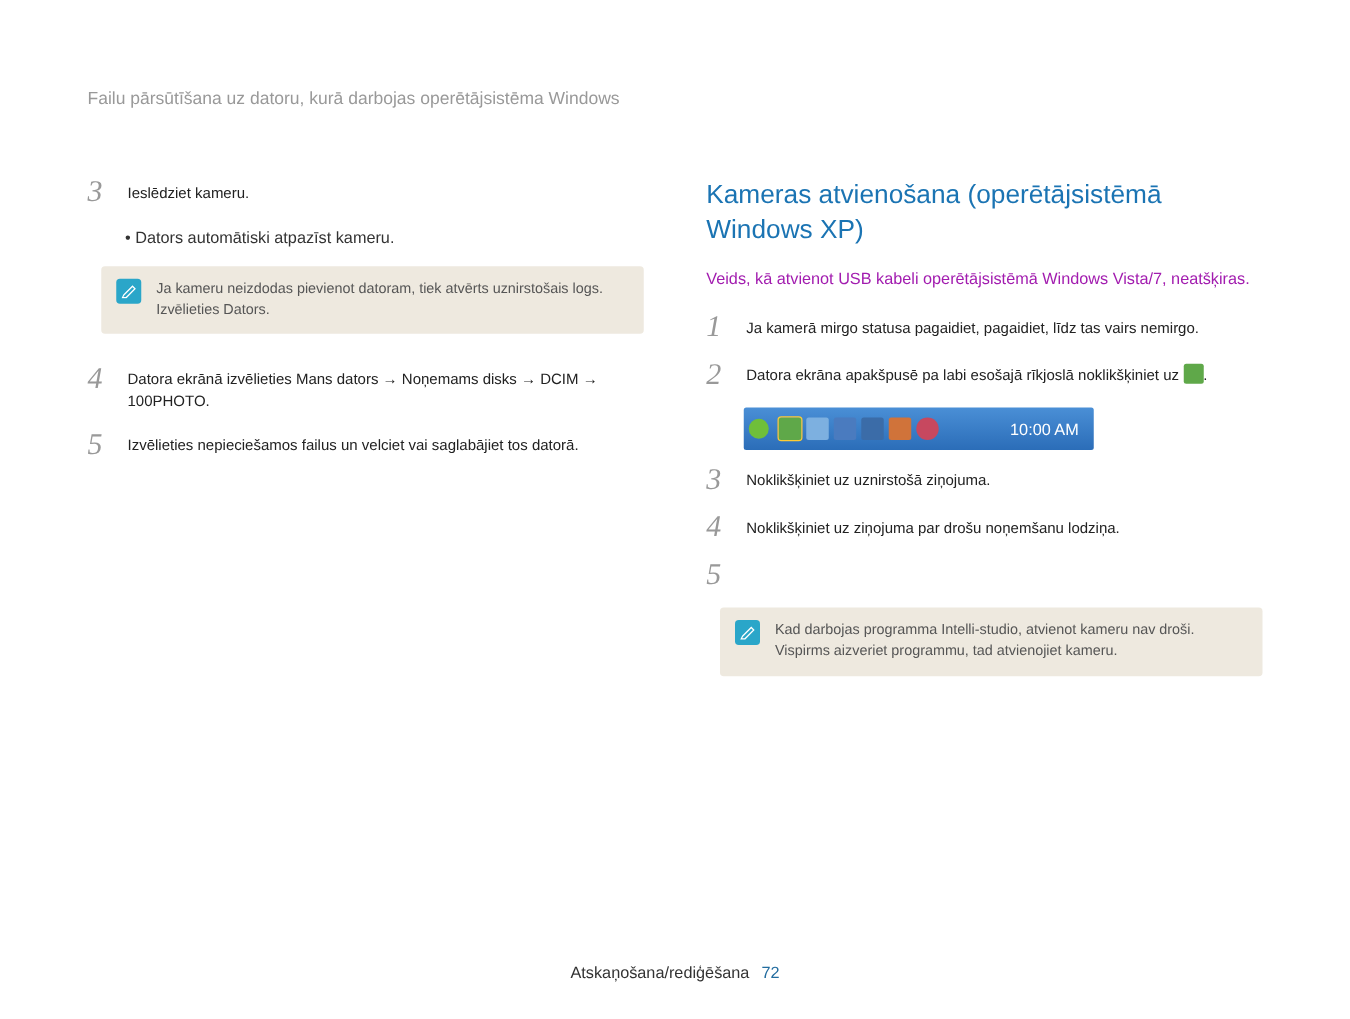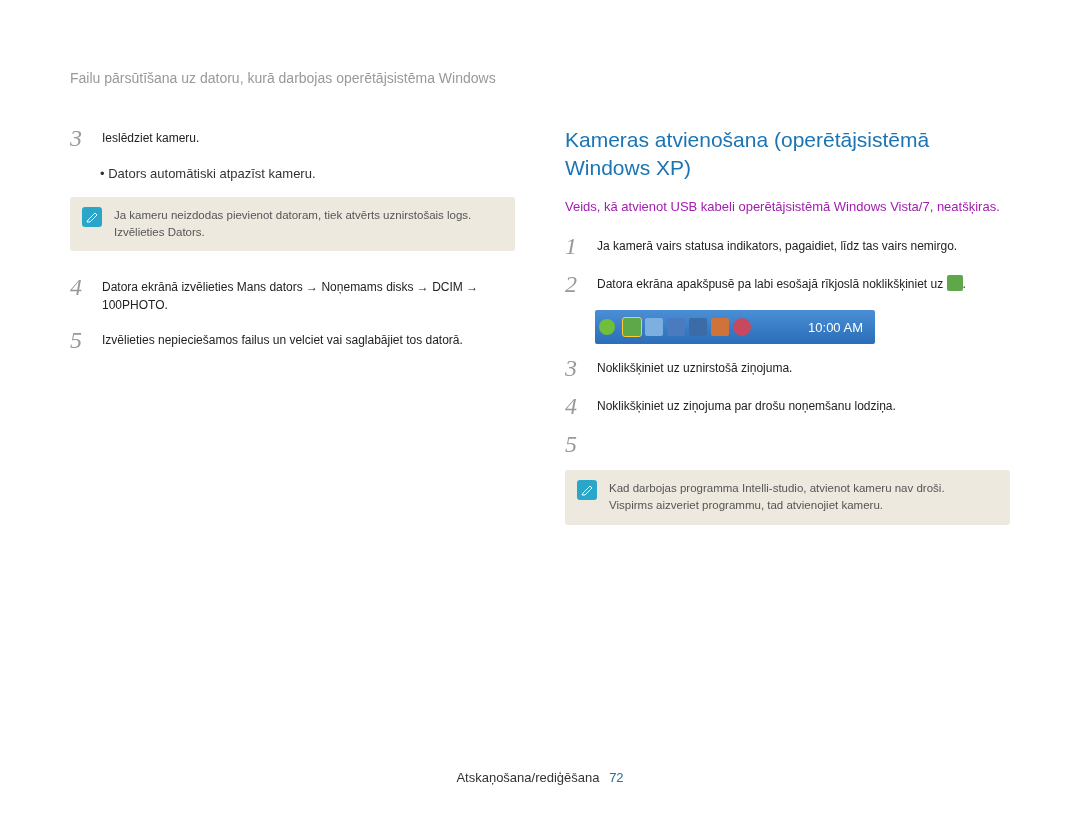--- a/index.html
+++ b/index.html
@@ -15,21 +15,21 @@
   .page {
     padding: 70px 70px 30px 70px;
     display: flex;
     flex-direction: column;
     height: 100%;
     box-sizing: border-box;
   }
   .header {
     color: #999;
     font-size: 14px;
-    margin-bottom: 40px;
+    margin-bottom: 56px;
   }
   .columns {
     display: flex;
     gap: 50px;
     flex: 1;
   }
   .col {
     flex: 1;
     min-width: 0;
   }
@@ -61,21 +61,21 @@
   }
   .bullet::before {
     content: "• ";
   }
   .note-box {
     background: #eee9df;
     border-radius: 3px;
     padding: 10px 14px 10px 12px;
     display: flex;
     gap: 12px;
-    margin: 12px 0 24px 0;
+    margin: 12px 0 24px 11px;
     align-items: flex-start;
   }
   .note-icon {
     width: 20px;
     height: 20px;
     background: #2aa6c9;
     border-radius: 3px;
     flex-shrink: 0;
     display: flex;
     align-items: center;
@@ -196,21 +196,21 @@
         <div class="step-text">Izvēlieties nepieciešamos failus un velciet vai saglabājiet tos datorā.</div>
       </div>
     </div>
 
     <div class="col">
       <h2 class="section-heading">Kameras atvienošana (operētājsistēmā Windows XP)</h2>
       <div class="subtext">Veids, kā atvienot USB kabeli operētājsistēmā Windows Vista/7, neatšķiras.</div>
 
       <div class="step">
         <div class="step-num">1</div>
-        <div class="step-text">Ja kamerā vairs statusa indikators, pagaidiet, līdz tas vairs nemirgo.</div>
+        <div class="step-text">Ja kamerā mirgo statusa pagaidiet, pagaidiet, līdz tas vairs nemirgo.</div>
       </div>
 
       <div class="step">
         <div class="step-num">2</div>
         <div class="step-text">
           <span>Datora ekrāna apakšpusē pa labi esošajā rīkjoslā noklikšķiniet uz </span><span class="inline-icon"></span><span>.</span>
         </div>
       </div>
 
       <div class="taskbar">

